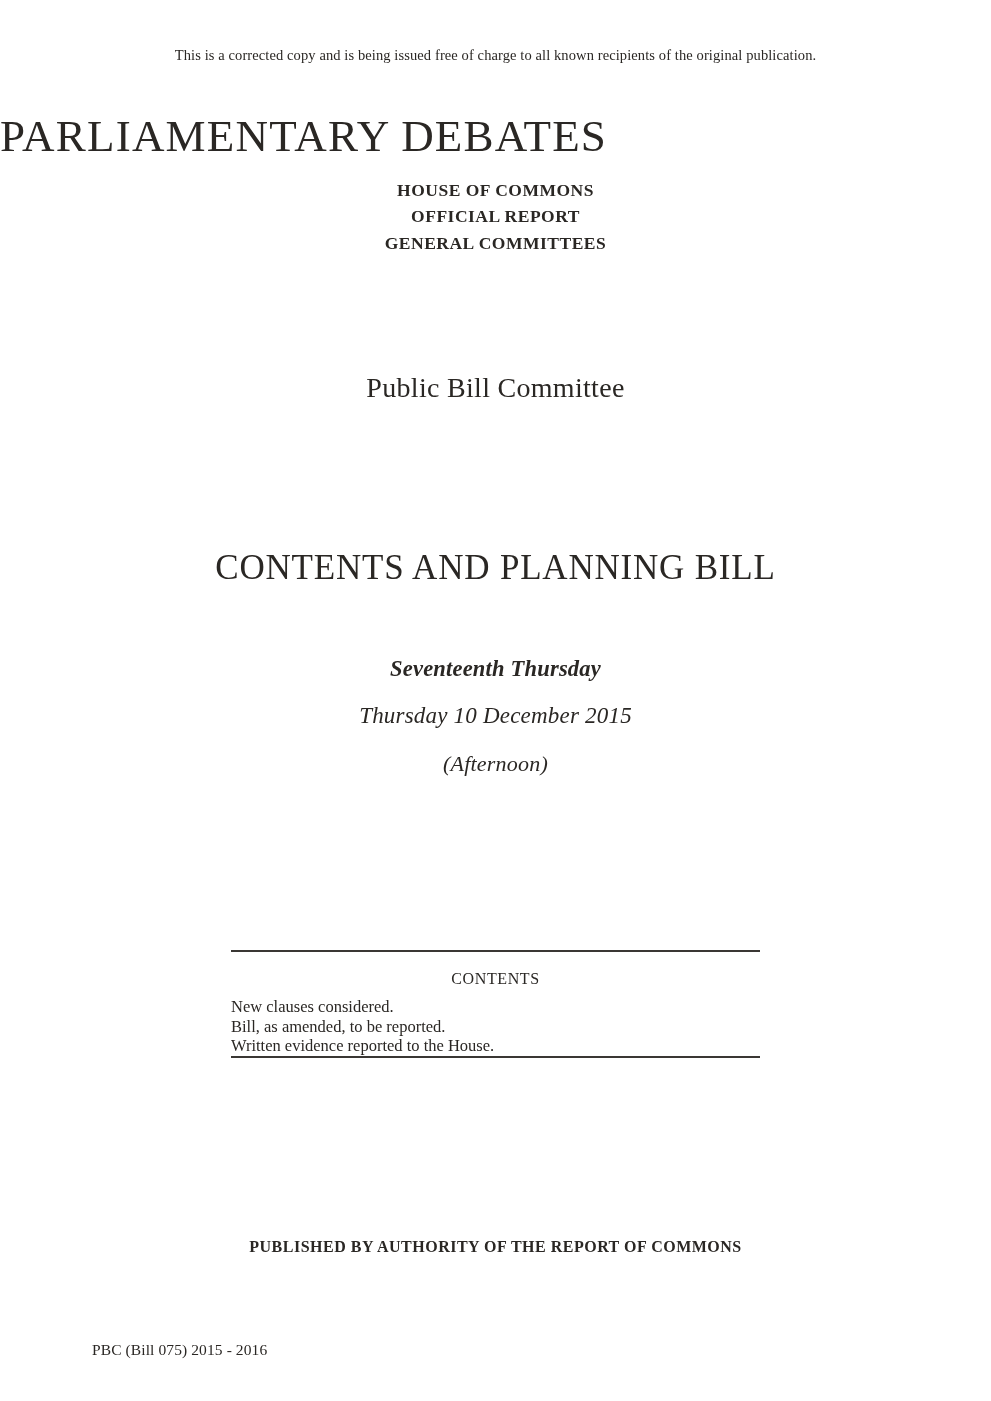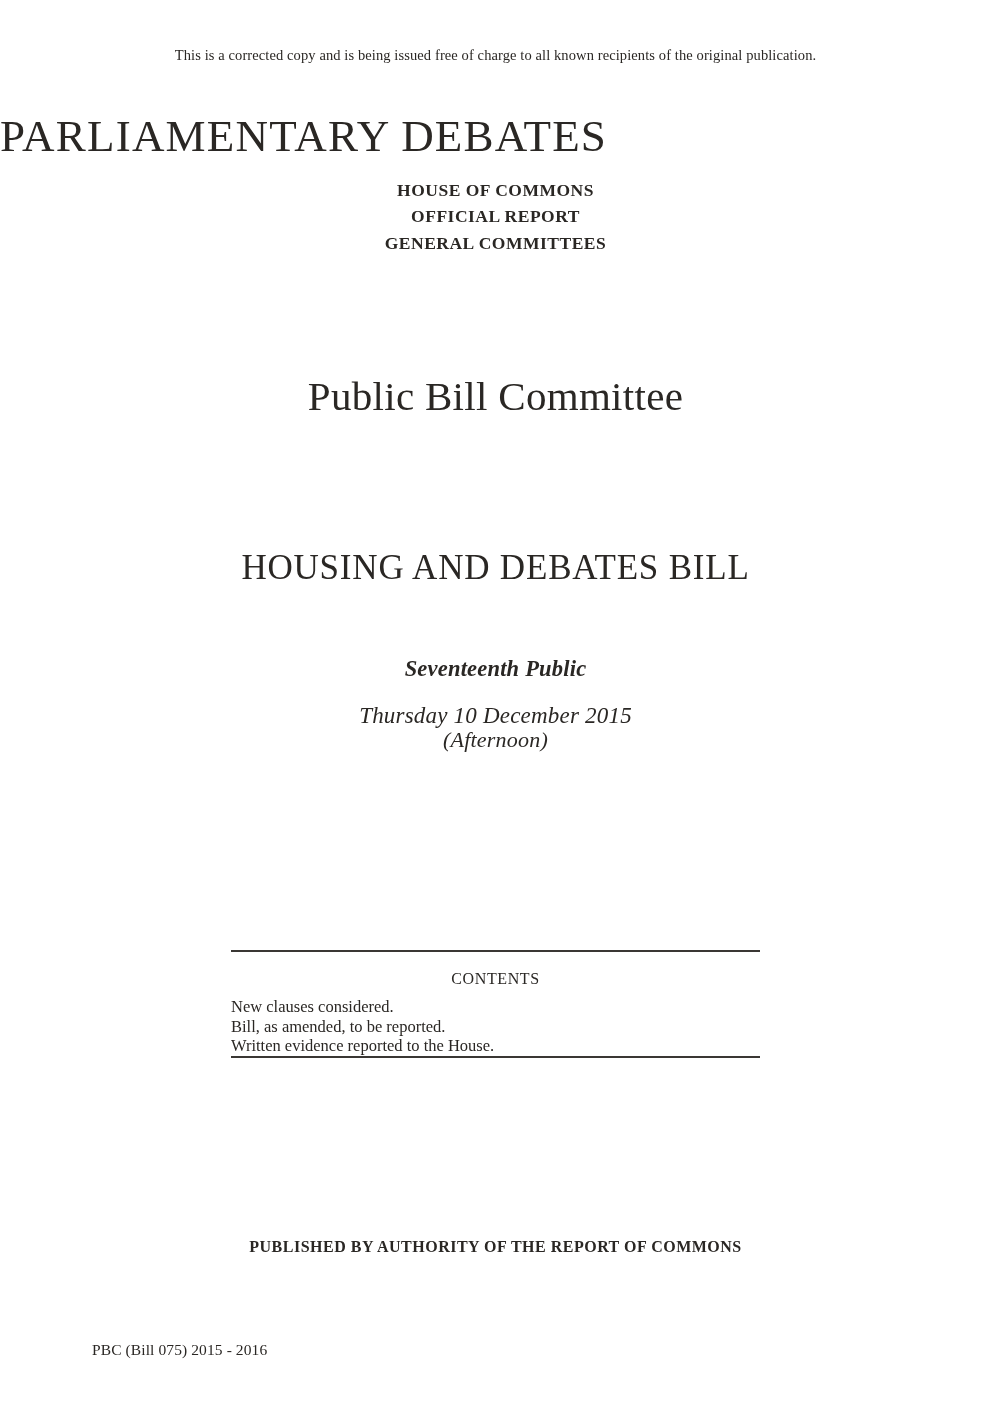--- a/index.html
+++ b/index.html
@@ -57,21 +57,21 @@
   }
   .masthead-sub div { white-space: nowrap; }
 
   
   .committee {
     position: absolute;
     top: 372px;
     left: 0;
     width: 991px;
     text-align: center;
-    font-size: 41px;
+    font-size: 28px;
     font-weight: 400;
     letter-spacing: 0.3px;
   }
 
   
   .bill-title {
     position: absolute;
     top: 548px;
     left: 0;
     width: 991px;
@@ -100,20 +100,21 @@
     font-size: 23px;
     font-weight: 400;
     line-height: 24px;
     margin-top: 23px;
     letter-spacing: 0.2px;
   }
   .sitting .sitting-session {
     font-size: 22px;
     font-weight: 400;
     line-height: 24px;
+    margin-top: 24px;
     letter-spacing: 0.2px;
   }
 
   
   .contents {
     position: absolute;
     top: 950px;
     left: 231px;
     width: 529px;
   }
@@ -166,24 +167,24 @@
   <div class="masthead-title">PARLIAMENTARY DEBATES</div>
 
   <div class="masthead-sub">
     <div>HOUSE OF COMMONS</div>
     <div>OFFICIAL REPORT</div>
     <div>GENERAL COMMITTEES</div>
   </div>
 
   <div class="committee">Public Bill Committee</div>
 
-  <div class="bill-title">HOUSING AND DEBATES BILL</div>
+  <div class="bill-title">CONTENTS AND PLANNING BILL</div>
 
   <div class="sitting">
-    <div class="sitting-no">Seventeenth Public</div>
+    <div class="sitting-no">Seventeenth Thursday</div>
     <div class="sitting-date">Thursday 10 December 2015</div>
     <div class="sitting-session">(Afternoon)</div>
   </div>
 
   <div class="contents">
     <div class="rule"></div>
     <div class="contents-heading">CONTENTS</div>
     <div class="contents-list">
       <div>New clauses considered.</div>
       <div>Bill, as amended, to be reported.</div>

